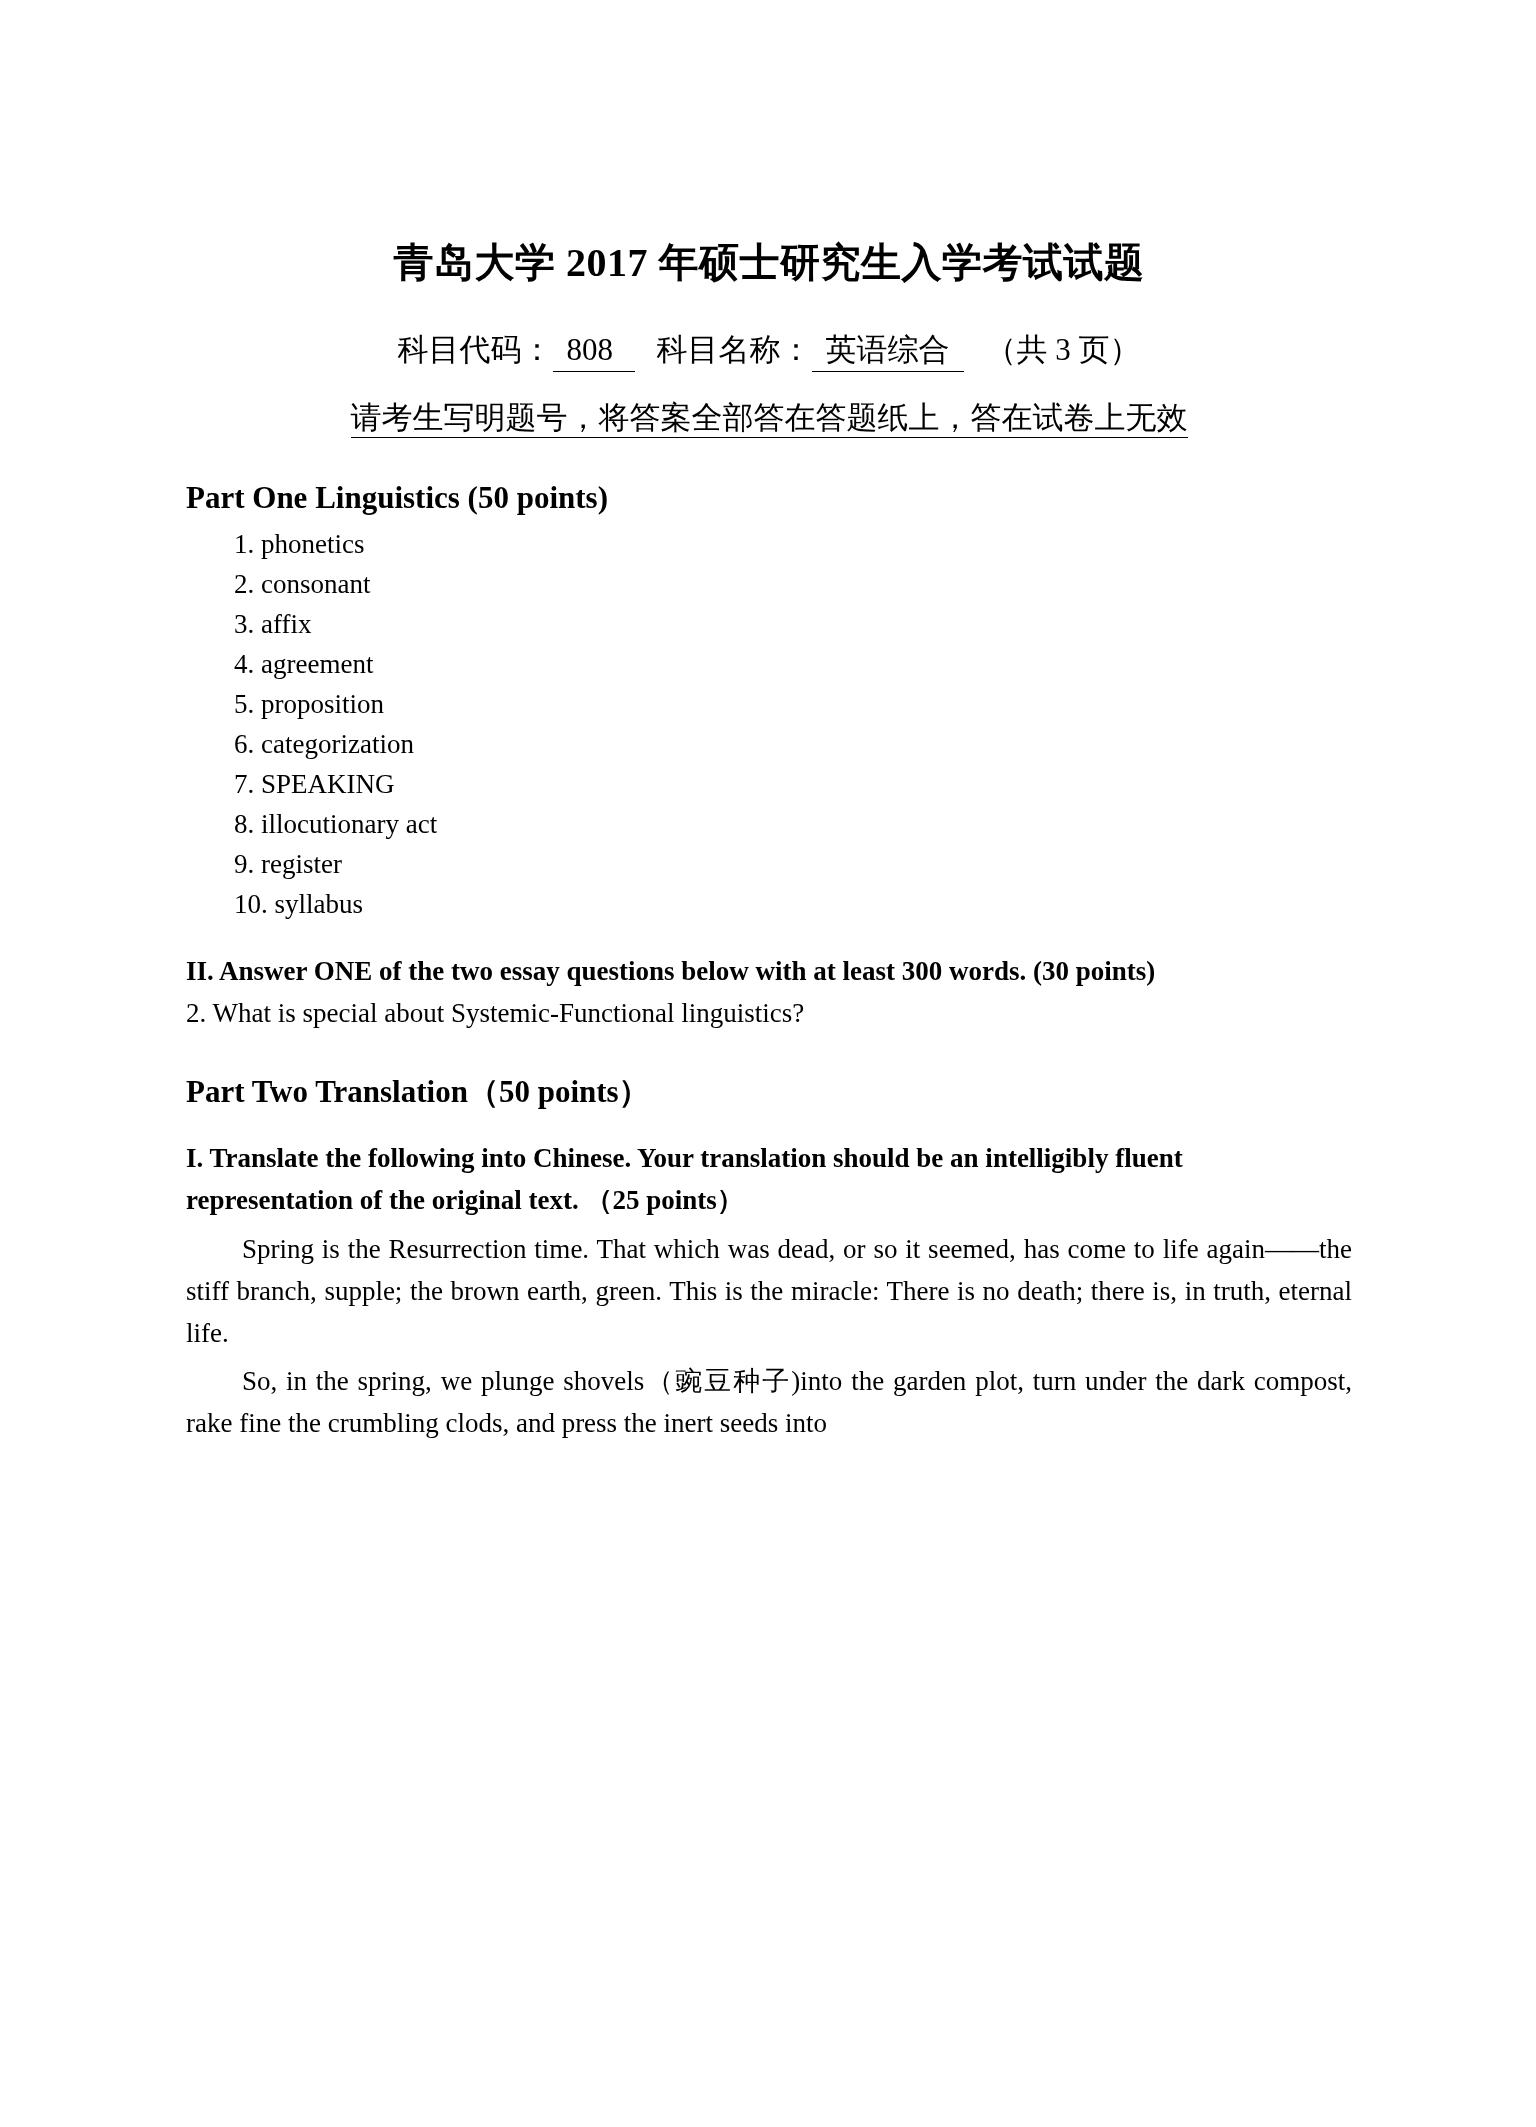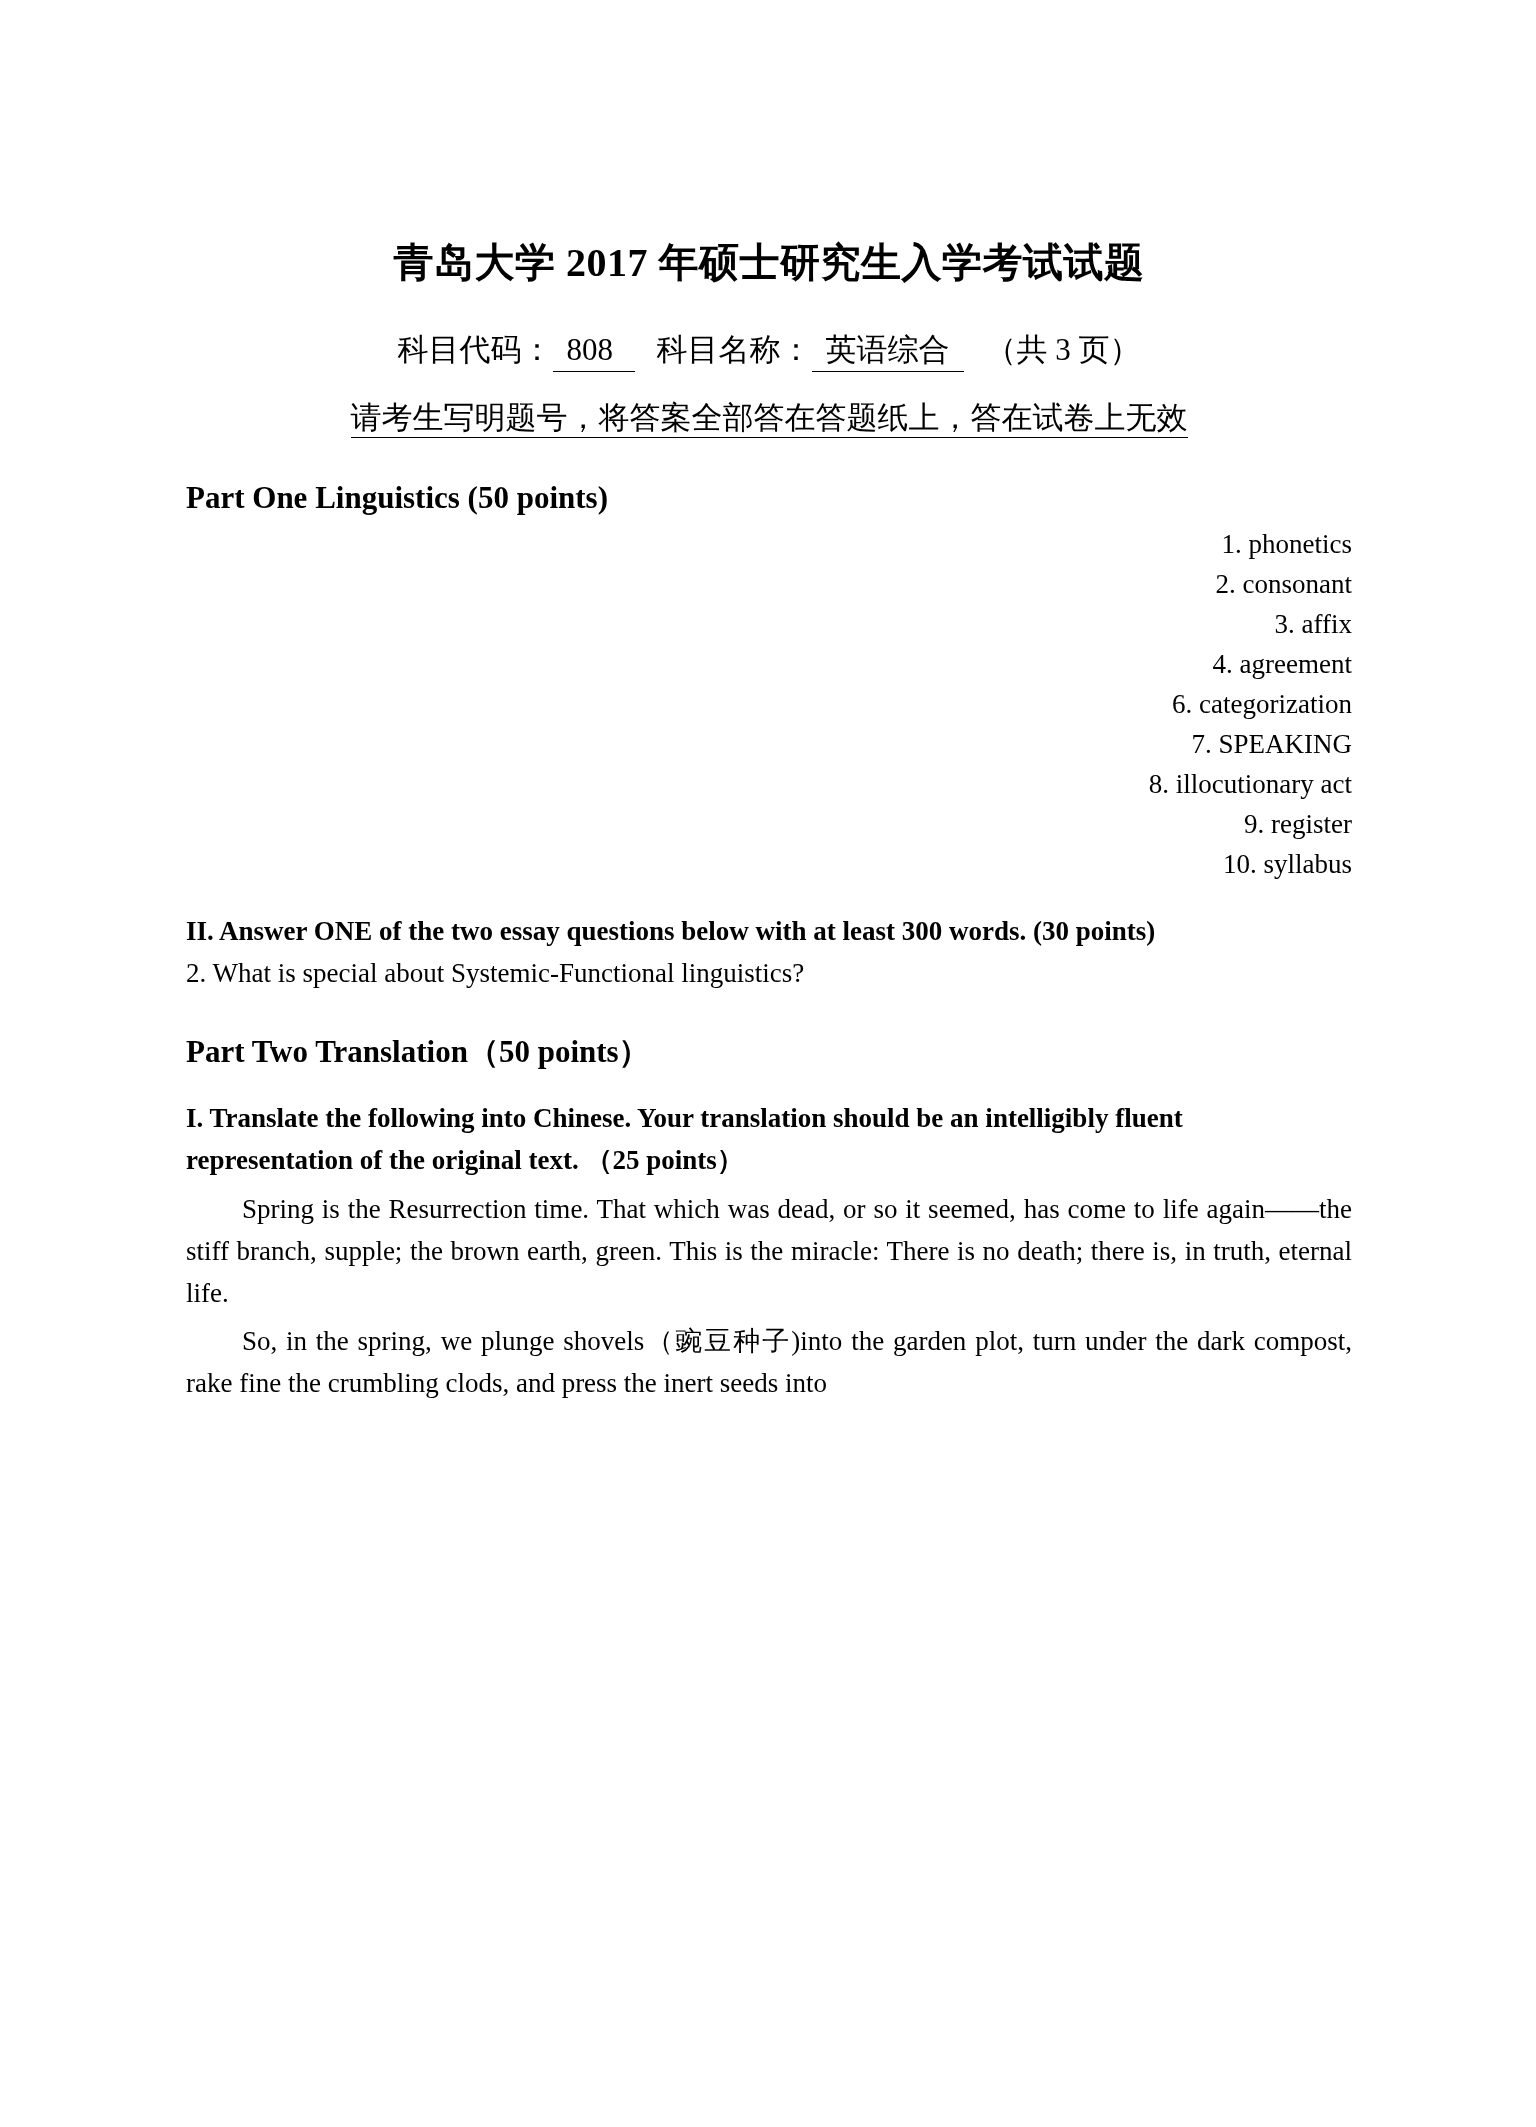--- a/index.html
+++ b/index.html
@@ -91,21 +91,20 @@
   ol.terms {
     list-style: none;
     margin: 0;
     padding: 8px 0 0 0;
   }
   ol.terms li {
     font-size: 27px;
     line-height: 1.48;
     padding-left: 48px;
     white-space: nowrap;
-    text-align: right;
   }
   .qline {
     font-size: 27px;
     line-height: 1.5;
     margin: 0;
   }
   .qline.first { padding-top: 10px; }
   p.body-par {
     font-size: 27px;
     line-height: 1.56;
@@ -141,20 +140,21 @@
     </div>
 
     <h2 class="part-head">Part One Linguistics (50 points)</h2>
 
 
     <ol class="terms">
       <li>1. phonetics</li>
       <li>2. consonant</li>
       <li>3. affix</li>
       <li>4. agreement</li>
+      <li>5. proposition</li>
       <li>6. categorization</li>
       <li>7. SPEAKING</li>
       <li>8. illocutionary act</li>
       <li>9. register</li>
       <li>10. syllabus</li>
     </ol>
 
     <h3 class="sec-head hang wide">II. Answer ONE of the two essay questions below with at least 300 words. (30 points)</h3>
 
     <p class="qline">2. What is special about Systemic-Functional linguistics?</p>

